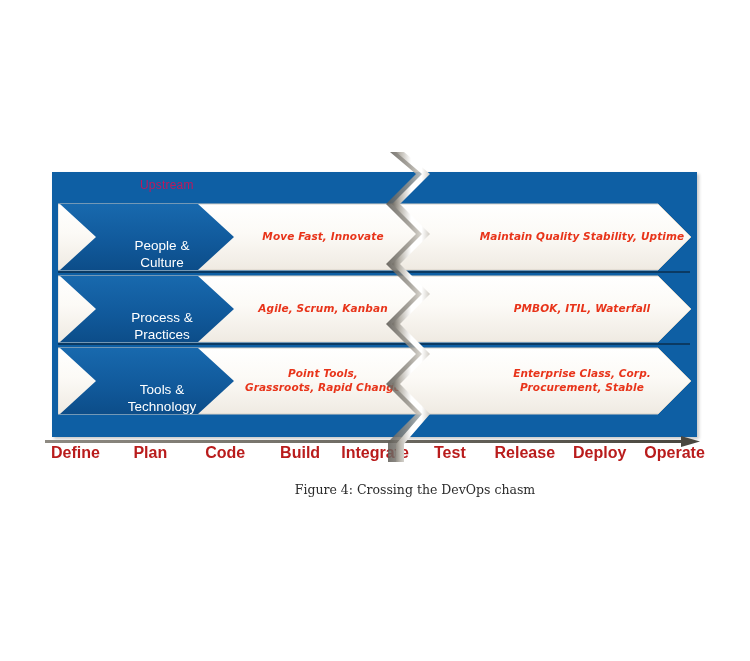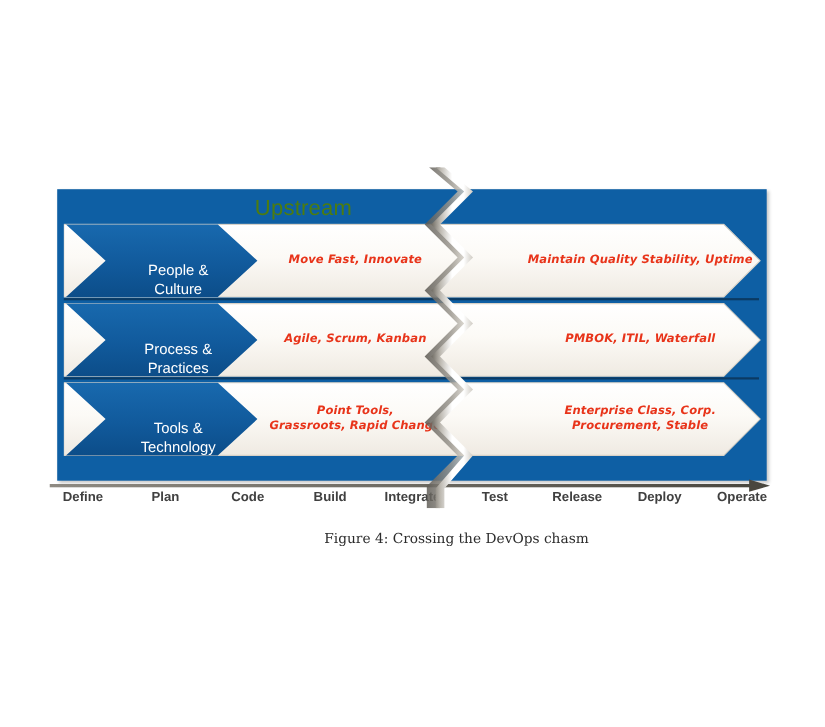--- a/index.html
+++ b/index.html
@@ -31,25 +31,25 @@
     width: 645px;
     height: 265px;
     background: #0E5FA4;
     box-shadow: 2px 2px 3px rgba(0,0,0,0.22);
   }
 
   
   .stream-label {
     position: absolute;
     top: 178px;
-    color: #4d7c0f;
-    font-size: 20px;
+    color: #be185d;
+    font-size: 12px;
     font-weight: 400;
     letter-spacing: 0.2px;
-    text-align: right;
+    text-align: left;
     white-space: nowrap;
   }
   .stream-up   { left: 140px; width: 180px; }
   .stream-down { left: 470px; width: 190px; }
 
   
   .row {
     position: absolute;
     left: 58px;
     width: 634px;
@@ -146,23 +146,23 @@
     left: 38px;
     top: 444px;
     width: 674px;
     height: 20px;
     display: flex;
     z-index: 5;
   }
   .axis-label {
     flex: 1 1 0;
     text-align: center;
-    font-size: 12px;
+    font-size: 16px;
     font-weight: bold;
-    color: #404040;
+    color: #b91c1c;
     white-space: nowrap;
   }
 
   
   .caption {
     position: absolute;
     left: 0;
     top: 482px;
     width: 750px;
     text-align: center;

